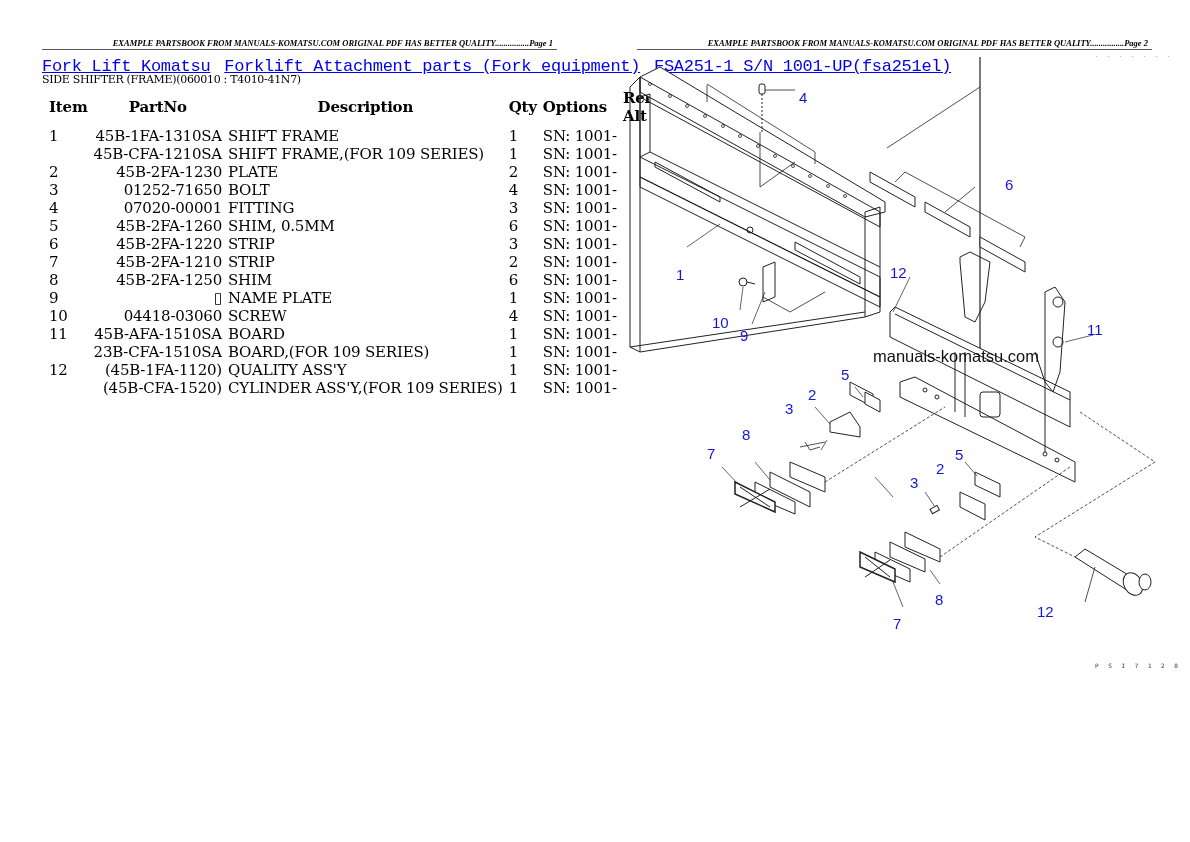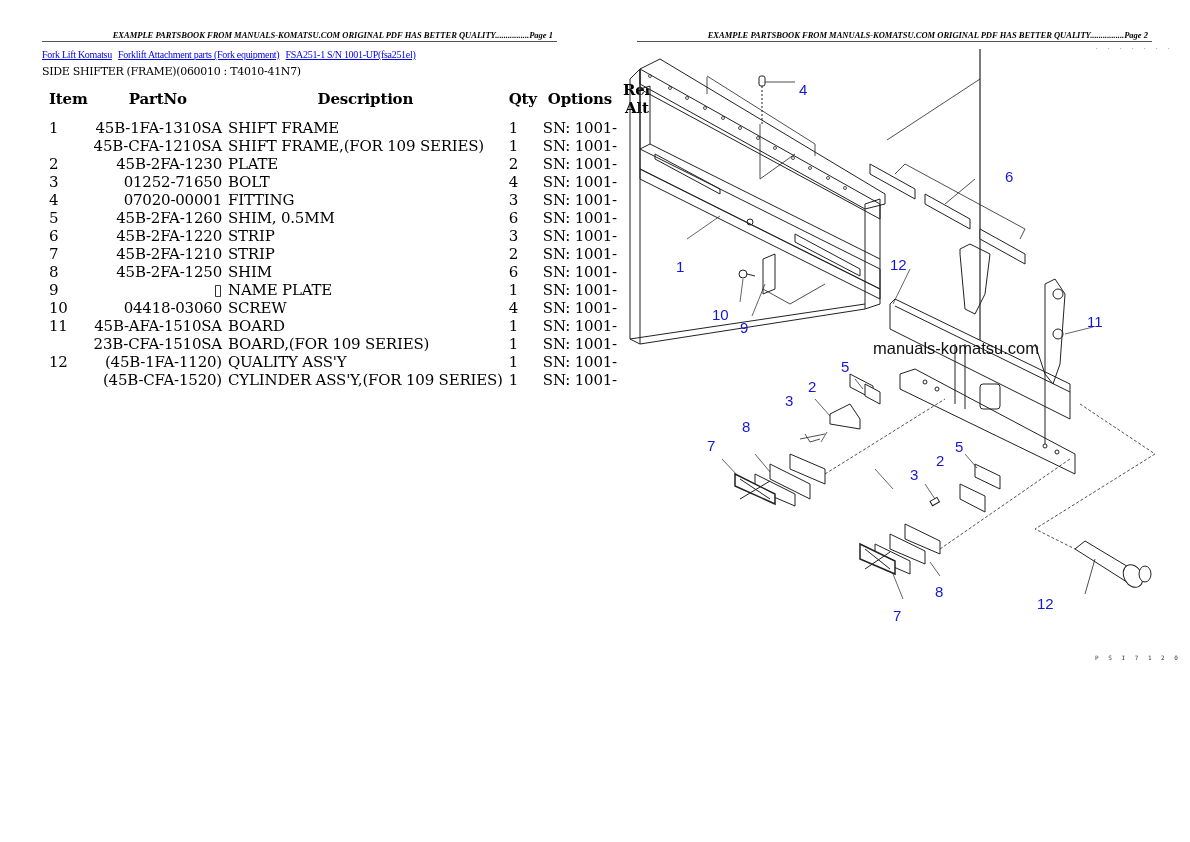--- a/index.html
+++ b/index.html
@@ -1,34 +1,34 @@
 <!DOCTYPE html>
 <html><head>
 <meta charset="utf-8">
 <style>
   html, body { margin:0; padding:0; background:#ffffff; }
   body { width:1190px; height:842px; position:relative; overflow:hidden;
          font-family:"DejaVu Serif", "Liberation Serif", serif; color:#000; }
-  .page { position:absolute; top:4px; height:604px; }
+  .page { position:absolute; top:12px; height:604px; }
   .page-left { left:0; width:595px; }
   .page-right { left:595px; width:595px; }
   .hdr { position:absolute; top:26px; font-family:"Liberation Serif", serif;
          font-size:8.5px; font-weight:bold; font-style:italic; text-align:right; white-space:nowrap; }
   .hdr-left { left:42px; width:511px; }
   .hdr-right { left:42px; width:511px; }
   .hdr-rule { position:absolute; top:37px; height:1px; background:#555; }
   .hdr-rule-left { left:42px; width:515px; }
   .hdr-rule-right { left:42px; width:515px; }
-  .crumbs { position:absolute; top:45px; left:42px; font-size:10px; white-space:nowrap;
-            font-family:Liberation Serif, serif; letter-spacing:-0.3px; }
+  .crumbs { position:absolute; top:45px; left:42px; font-size:17px; white-space:nowrap;
+            font-family:Liberation Mono, monospace; letter-spacing:-0.3px; }
   .crumbs a { color:#0000ee; text-decoration:underline; margin-right:4px; }
   .subtitle { position:absolute; top:61px; left:42px; font-size:11px; white-space:nowrap; letter-spacing:-0.3px; }
   table.parts { position:absolute; top:76px; left:46px; border-collapse:collapse;
                 font-size:15px; letter-spacing:-0.2px; }
-  table.parts th { font-weight:bold; padding:1px 3px 2px 3px; text-align:center; height:14px; }
+  table.parts th { font-weight:bold; padding:1px 3px 2px 3px; text-align:left; height:14px; }
   table.parts td { padding:0 3px; height:16.9px; white-space:nowrap; vertical-align:middle; }
   .c-item { width:22px; text-align:left; }
   .c-part { width:84px; text-align:right; }
   .c-desc { width:182px; text-align:left;margin-left:8px; }
   .c-qty { width:16px; text-align:left; }
   .c-opt { width:50px; text-align:left;margin-top:20px; }
   .c-ref { width:40px; }
   table.parts th.c-item, table.parts th.c-part, table.parts th.c-desc { text-align:center; }
   .diagram { position:absolute; left:30px; top:40px; width:535px; height:620px; }
   .callout { font-family:"Liberation Sans", "DejaVu Sans", sans-serif; font-size:15px; fill:#1515d4; }

